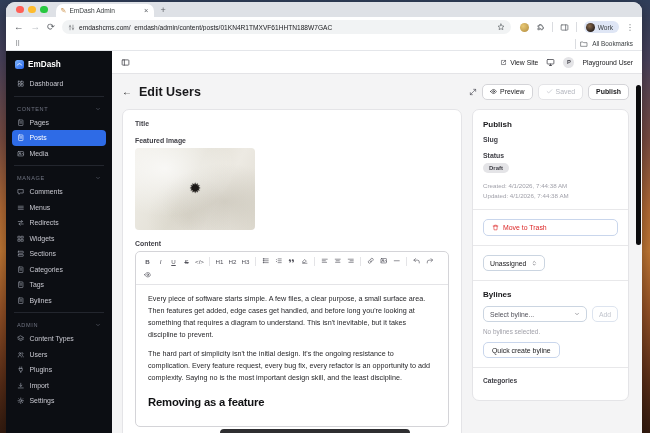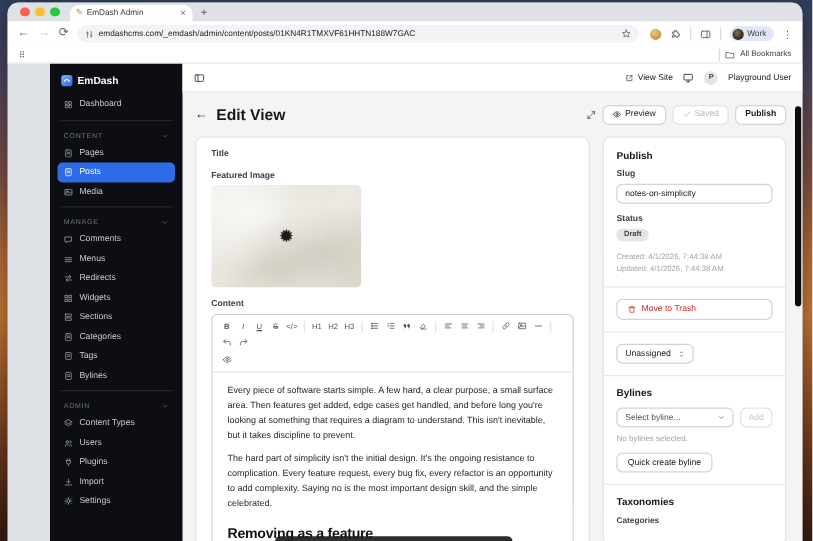--- a/index.html
+++ b/index.html
@@ -39,21 +39,21 @@
   .chip .nm { font-size:6.6px; color:#3c4043; }
   .dots { font-size:8px; color:#5f6368; }
 
   .bookmarks { height:14px; background:#fff; border-bottom:1px solid #e4e6ea; display:flex; align-items:center; padding:0 9px; flex:none; }
   .bm-grid { font-size:7px; color:#5f6368; letter-spacing:-1px; }
   .bm-right { margin-left:auto; display:flex; align-items:center; gap:4px; }
   .bm-right .cicn { width:8px; height:8px; }
   .bm-label { font-size:6.4px; color:#3c4043; }
 
   
-  .app { flex:1; display:flex; min-height:0; position:relative; background:#f4f4f5;margin-left:34px; }
+  .app { flex:1; display:flex; min-height:0; position:relative; background:#f4f4f5; }
 
   .sidebar { width:106px; flex:none; background:#0c0e13; color:#d4d4d8; padding:6px 6px 0; overflow:hidden; }
   .brand { display:flex; align-items:center; gap:4px; padding:3px 3px 7px; }
   .brand .logo { width:9px; height:9px; border-radius:2.5px; background:linear-gradient(135deg,#7db4fb,#2563eb); display:flex; align-items:center; justify-content:center; }
   .brand .logo svg { width:7px; height:7px; }
   .brand .bn { font-size:8.2px; font-weight:700; color:#fff; }
   .side-item { display:flex; align-items:center; gap:5px; height:15.5px; padding:0 5px; border-radius:4px; font-size:6.9px; color:#c9c9d1; }
   .side-item .icn { width:7.5px; height:7.5px; color:#9ca0ab; flex:none; }
   .side-item.active { background:#2e6be6; color:#fff; }
   .side-item.active .icn { color:#fff; }
@@ -460,21 +460,21 @@
               </span>
             <span class="avatar">P</span>
             <span class="uname">Playground User</span>
           </div>
         </div>
 
         <div class="content">
 
           <div class="pagehead">
             <span class="back">←</span>
-            <span class="ptitle">Edit View</span>
+            <span class="ptitle">Edit Users</span>
             <div class="ph-right">
               <span class="icn exp">
                   <svg viewBox="0 0 24 24" fill="none" stroke="currentColor" stroke-width="2" stroke-linecap="round" stroke-linejoin="round">
                     <path d="M14 4h6v6M20 4l-7 7"></path>
                     <path d="M10 20H4v-6M4 20l7-7"></path>
                   </svg>
                 </span>
               <button class="btn">
                 <span class="icn">
                     <svg viewBox="0 0 24 24" fill="none" stroke="currentColor" stroke-width="2" stroke-linecap="round" stroke-linejoin="round">
@@ -717,34 +717,33 @@
                           <svg viewBox="0 0 24 24" fill="none" stroke="currentColor" stroke-width="2" stroke-linecap="round" stroke-linejoin="round">
                             <path d="M2 12s4-7 10-7 10 7 10 7-4 7-10 7S2 12 2 12z"></path>
                             <circle cx="12" cy="12" r="3"></circle>
                           </svg>
                         </span>
                       </button>
                     </span>
                 </div>
                 <div class="edbody">
 
-                    <p class="ed-p">Every piece of software starts simple. A few hard, a clear purpose, a small surface area. Then features get added, edge cases get handled, and before long you're looking at something that requires a diagram to understand. This isn't inevitable, but it takes discipline to prevent.</p>
-
-                    <p class="ed-p">The hard part of simplicity isn't the initial design. It's the ongoing resistance to complication. Every feature request, every bug fix, every refactor is an opportunity to add complexity. Saying no is the most important design skill, and the simple celebrated.</p>
+                    <p class="ed-p">Every piece of software starts simple. A few files, a clear purpose, a small surface area. Then features get added, edge cases get handled, and before long you're looking at something that requires a diagram to understand. This isn't inevitable, but it takes discipline to prevent.</p>
+
+                    <p class="ed-p">The hard part of simplicity isn't the initial design. It's the ongoing resistance to complication. Every feature request, every bug fix, every refactor is an opportunity to add complexity. Saying no is the most important design skill, and the least discipline.</p>
 
                     <h2 class="ed-h2">Removing as a feature</h2>
 
                   </div>
               </div>
             </div>
 
             <div class="card side-card">
               <div class="sec-title">Publish</div>
               <label class="flabel">Slug</label>
-              <input class="slug-input" value="notes-on-simplicity" style="">
 
               <label class="flabel" style="margin-top:9px">Status</label>
               <span class="badge">Draft</span>
 
               <div class="meta">
                 <div>Created: 4/1/2026, 7:44:38 AM</div>
                 <div>Updated: 4/1/2026, 7:44:38 AM</div>
               </div>
 
               <div class="divider"></div>
@@ -783,21 +782,20 @@
                       </svg>
                     </span>
                 </div>
                 <button class="add-btn">Add</button>
               </div>
               <div class="hint">No bylines selected.</div>
               <button class="qc-btn">Quick create byline</button>
 
               <div class="divider"></div>
 
-              <div class="sec-title">Taxonomies</div>
               <div class="grp-label">Categories</div>
               
             </div>
           </div>
         </div>
       </div>
 
       <div class="scrollthumb"></div>
     </div>
   </div>

